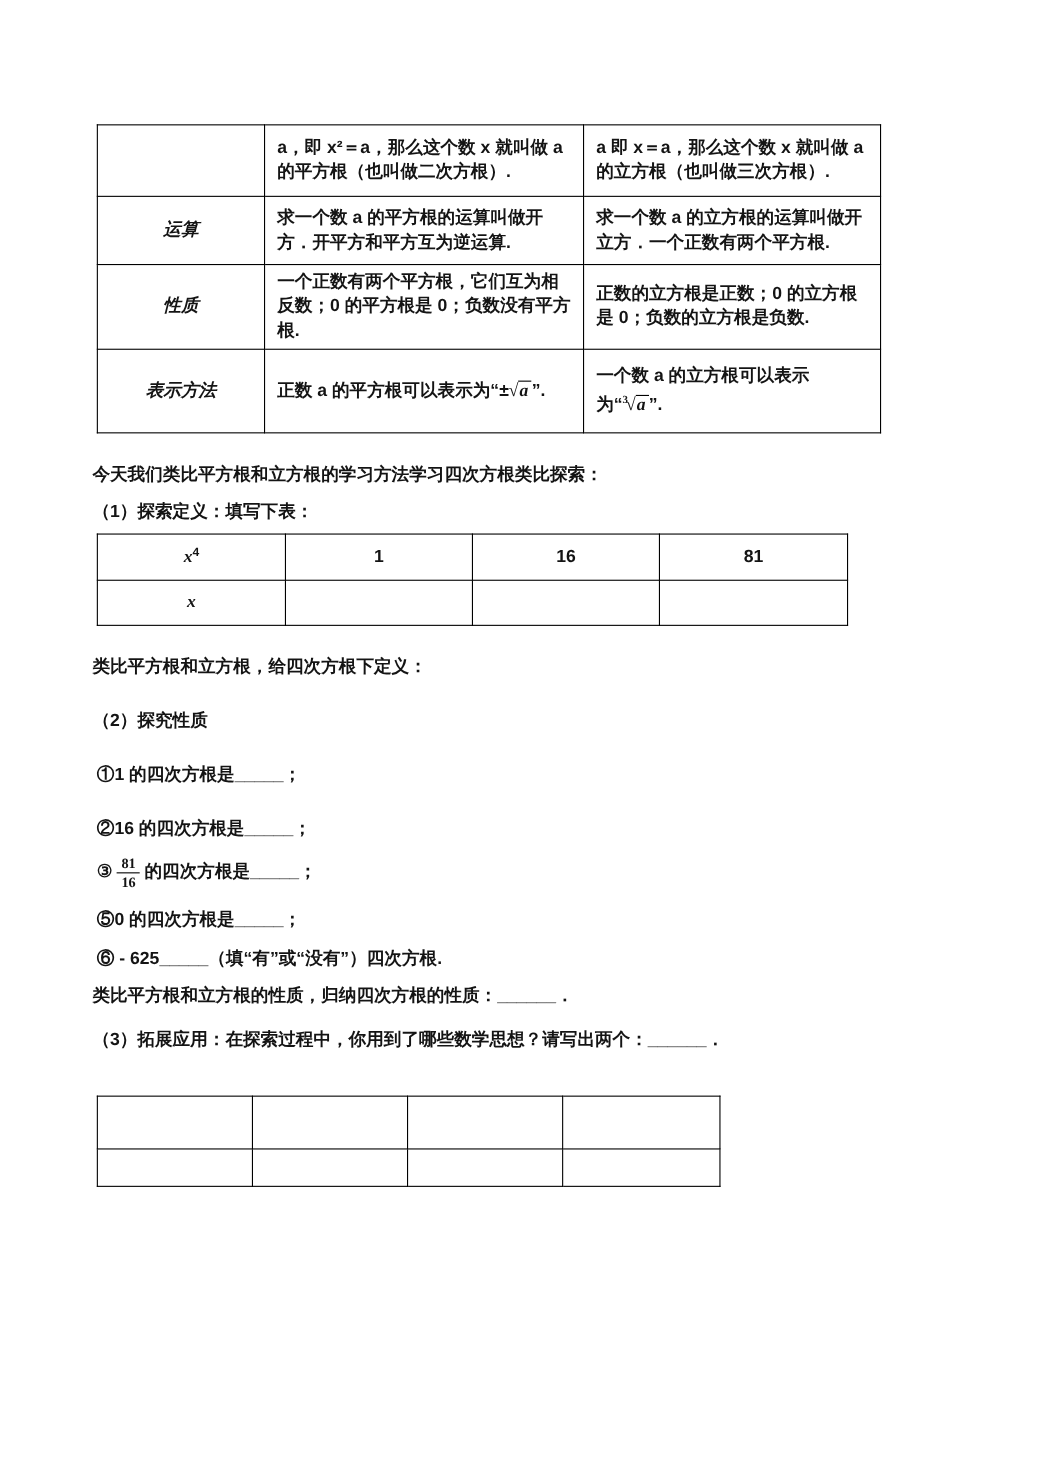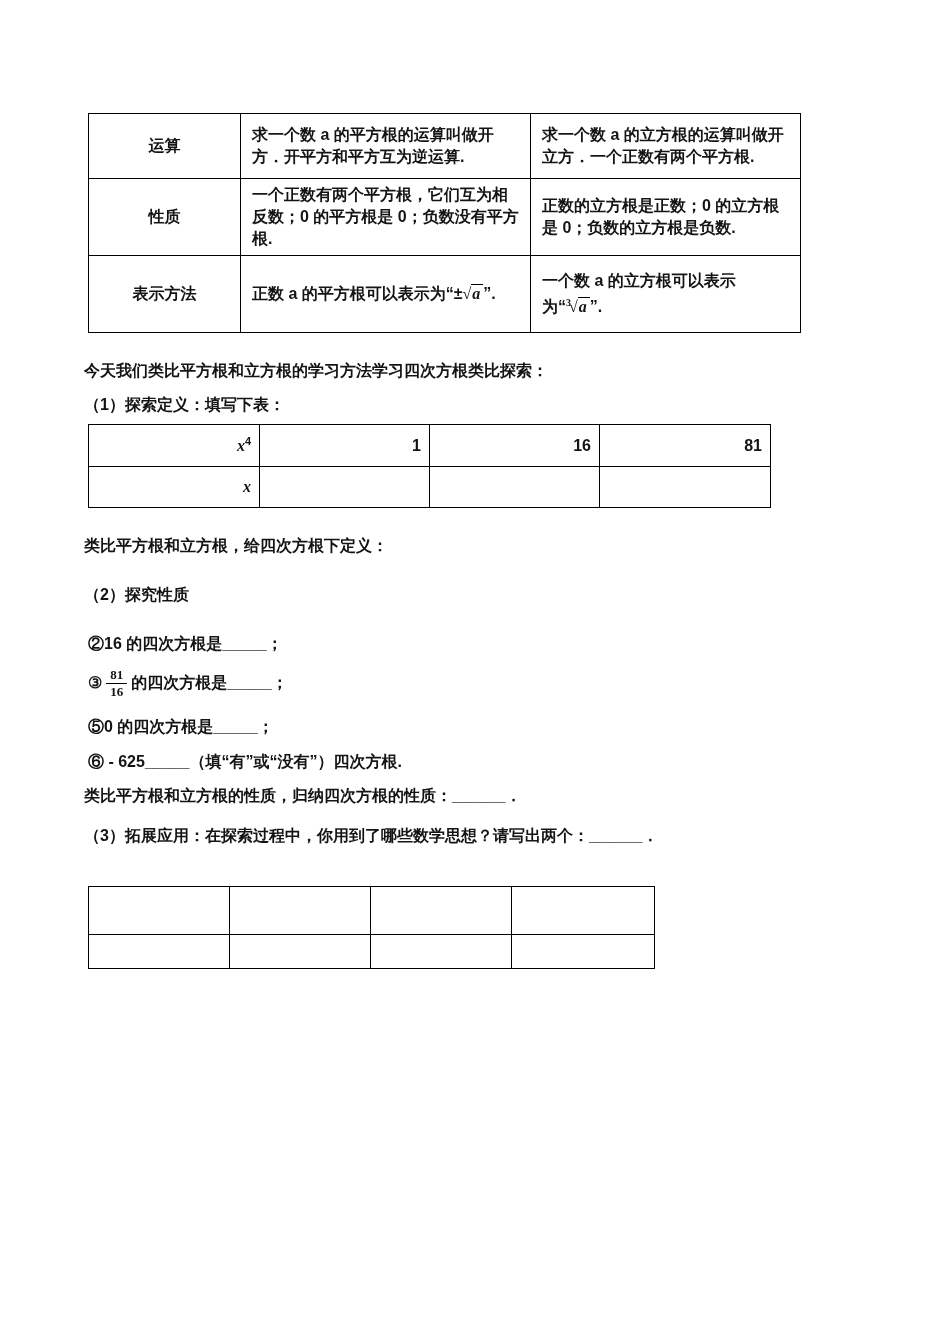--- a/index.html
+++ b/index.html
@@ -20,25 +20,25 @@
   table { border-collapse: collapse; }
   td { border: 1px solid #000; }
 
   
   .cmp-table { margin: 113px 0 0 4px; width: 712px; table-layout: fixed; }
   .cmp-table td { padding: 5px 11px; line-height: 22px; vertical-align: middle; }
   .cmp-table tr:nth-child(1) { height: 65px; }
   .cmp-table tr:nth-child(2) { height: 62px; }
   .cmp-table tr:nth-child(3) { height: 77px; }
   .cmp-table tr:nth-child(4) { height: 76px; }
-  .cmp-table td.hdr { text-align: center; }
+  .cmp-table td.hdr { text-align: center; font-style: italic; }
 
   
   .def-table { margin: 8px 0 0 4px; width: 682px; table-layout: fixed; }
-  .def-table td { text-align: right; vertical-align: middle; padding: 0 8px; }
+  .def-table td { text-align: center; vertical-align: middle; padding: 0 8px; }
   .def-table tr:nth-child(1) td { height: 42px; }
   .def-table tr:nth-child(2) td { height: 41px; }
   .def-table .var { font-family: "Liberation Serif", serif; font-style: italic; font-weight: 700; }
   .def-table sup { font-size: 11px; }
 
   
   .blank-table { margin: 39px 0 0 4px; width: 566px; table-layout: fixed; }
   .blank-table tr:nth-child(1) td { height: 48px; }
   .blank-table tr:nth-child(2) td { height: 34px; }
 
@@ -71,20 +71,25 @@
 <div class="page">
   <div class="content">
 
     <table class="cmp-table">
       <colgroup>
           <col style="width:152px">
           <col style="width:290px">
           <col style="width:270px">
         </colgroup>
       <tbody>
+          <tr>
+        <td class="hdr"></td>
+        <td>a，即 x²＝a，那么这个数 x 就叫做 a 的平方根（也叫做二次方根）.</td>
+        <td>a 即 x＝a，那么这个数 x 就叫做 a 的立方根（也叫做三次方根）.</td>
+      </tr>
       <tr>
         <td class="hdr">运算</td>
         <td>求一个数 a 的平方根的运算叫做开方．开平方和平方互为逆运算.</td>
         <td>求一个数 a 的立方根的运算叫做开立方．一个正数有两个平方根.</td>
       </tr>
       <tr>
         <td class="hdr">性质</td>
         <td>一个正数有两个平方根，它们互为相反数；0 的平方根是 0；负数没有平方根.</td>
         <td>正数的立方根是正数；0 的立方根是 0；负数的立方根是负数.</td>
       </tr>
@@ -118,20 +123,21 @@
         <td></td>
         <td></td>
         <td></td>
       </tr>
     </tbody>
       </table>
 
     <p class="mt10">类比平方根和立方根，给四次方根下定义：</p>
     <p class="mt14">（2）探究性质</p>
 
+    <p class="item mt14"><span>①</span><span>1 的四次方根是_____；</span></p>
     <p class="item mt14"><span>②</span><span>16 的四次方根是_____；</span></p>
     <p class="item mt8 frac-line">
         <span>③</span>
         <span class="frac">
           <span class="fnum">81</span>
           <span class="fden">16</span>
         </span>
         <span> 的四次方根是_____；</span>
       </p>
     <p class="item mt13"><span>⑤</span><span>0 的四次方根是_____；</span></p>

